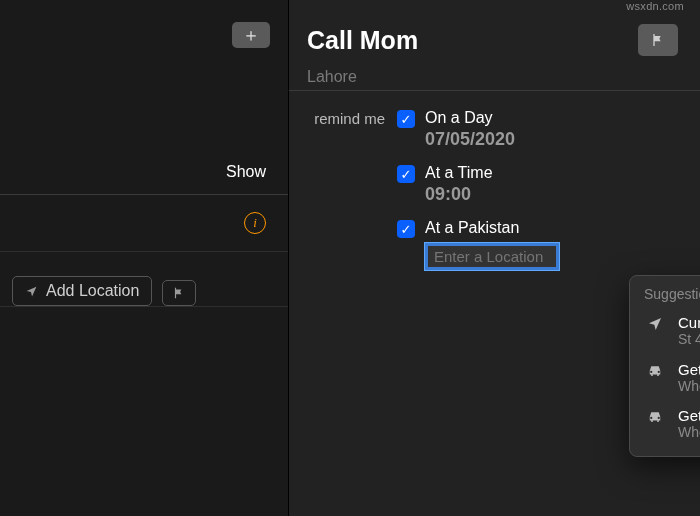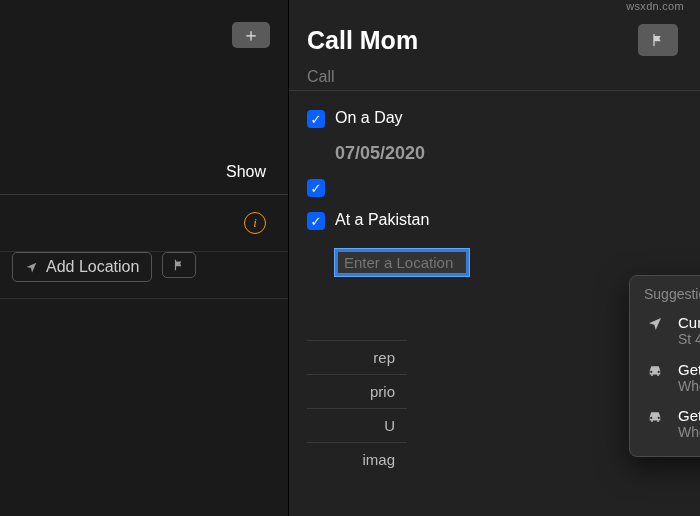--- a/index.html
+++ b/index.html
@@ -46,22 +46,22 @@
     width: 22px; height: 22px;
     border: 1.5px solid #ff9500;
     border-radius: 50%;
     color: #ff9500;
     font-family: Georgia, serif;
     font-style: italic;
     font-size: 13px;
     display: flex; align-items: center; justify-content: center;
   }
   .loc-row {
-    height: 48px;
-    display: flex; align-items: flex-start;
+    height: 56px;
+    display: flex; align-items: flex-end;
     padding-left: 12px;
     border-top: 1px solid #2e2e2e;
     border-bottom: 1px solid #2e2e2e;
     gap: 10px;
   }
   .loc-chip {
     display: flex; align-items: center; gap: 8px;
     border: 1px solid #555;
     border-radius: 5px;
     padding: 5px 12px;
@@ -124,21 +124,21 @@
   .chk {
     width: 18px; height: 18px;
     background: #0a60ff;
     border-radius: 4px;
     color: #fff;
     font-size: 13px;
     display: flex; align-items: center; justify-content: center;
     flex-shrink: 0;
     margin-top: 1px;
   }
-  .opt-body { display: flex; flex-direction: column; gap: 16px; }
+  .opt-body { display: flex; flex-direction: column; gap: 2px; }
   .opt-title { color: #fff; font-size: 16px; }
   .opt-sub { color: #9a9a9a; font-size: 18px; font-weight: bold; }
   .loc-input {
     margin-top: 4px;
     width: 134px;
     background: #333;
     border: 3px solid #3a7bd5;
     outline: 1px solid #5fa8ff;
     color: #888;
     font-size: 15px;
@@ -241,63 +241,62 @@
     <div class="flag-btn">
       <span>
         <svg width="16" height="16" viewBox="0 0 24 24" fill="#cfcfcf">
             <path d="M5 3v18h2v-7h9l-2-4 2-4H7V3H5z"></path>
           </svg>
       </span>
     </div>
   </div>
 
   <div class="notes-row">
-    <span class="notes-placeholder">Call</span>
+    <span class="notes-placeholder">Lahore</span>
   </div>
 
   <div class="form">
     <div class="form-line">
+      <div class="form-label">remind me</div>
       <div class="options">
 
         <div class="opt">
           <div class="chk">
             <span>✓</span>
           </div>
           <div class="opt-body">
             <span class="opt-title">On a Day</span>
             <span class="opt-sub">07/05/2020</span>
           </div>
         </div>
 
         <div class="opt">
           <div class="chk">
             <span>✓</span>
           </div>
+          <div class="opt-body">
+            <span class="opt-title">At a Time</span>
+            <span class="opt-sub">09:00</span>
+          </div>
         </div>
 
         <div class="opt">
           <div class="chk">
             <span>✓</span>
           </div>
           <div class="opt-body">
             <span class="opt-title">At a Pakistan</span>
             <input class="loc-input" placeholder="Enter a Location" style="">
           </div>
         </div>
 
       </div>
     </div>
   </div>
 
-  <div class="lower-labels">
-    <div class="row">rep</div>
-    <div class="row">prio</div>
-    <div class="row">U</div>
-    <div class="row">imag</div>
-  </div>
 
   <div class="suggest-popover">
     <div class="suggest-title">Suggestions</div>
 
     <div class="suggest-item">
       <span class="suggest-icon">
         <svg width="16" height="16" viewBox="0 0 24 24" fill="#bbbbbb">
             <path d="M21 3L3 11l8 2 2 8 8-18z"></path>
           </svg>
       </span>

